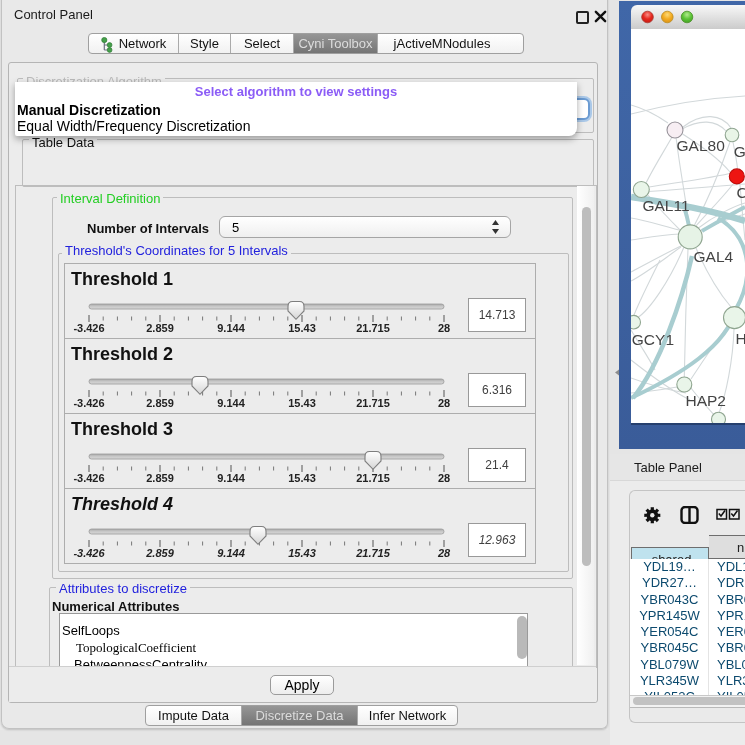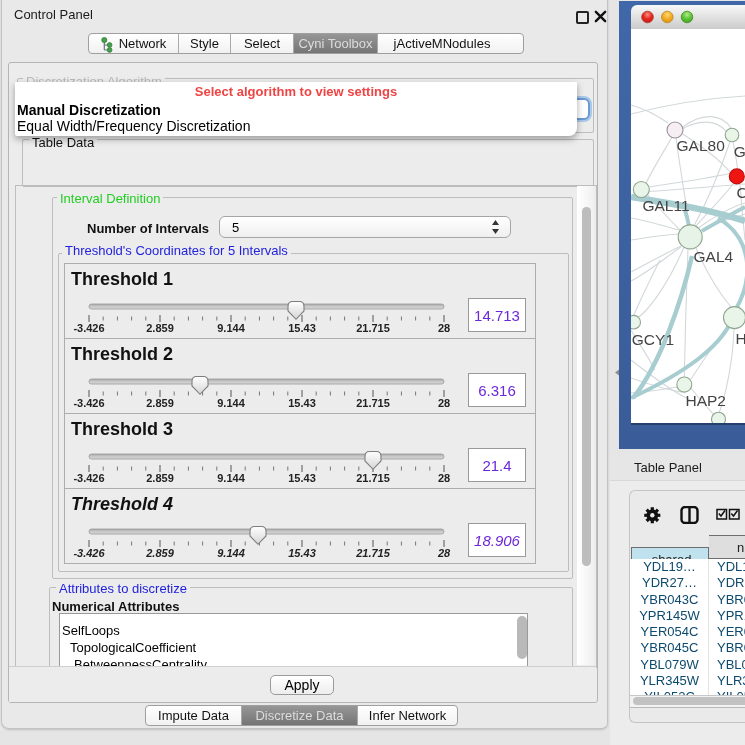--- a/index.html
+++ b/index.html
@@ -19,21 +19,21 @@
   .seg .sel{background:linear-gradient(#969696,#757575);color:#dcdcdc;}
   .tb-group{position:absolute;border:1px solid #bdbdbd;border-radius:2px;}
   .tb-title{position:absolute;font-size:13px;background:#ececec;padding:0 3px;white-space:nowrap;}
   .combo{position:absolute;background:linear-gradient(#ffffff,#efefef);
        border:1px solid #a5a5a5;border-radius:6px;font-size:13px;color:#000;}
   .combo .txt{position:absolute;left:12px;top:50%;transform:translateY(-50%);white-space:nowrap;}
   .arrows{position:absolute;top:50%;transform:translateY(-50%);width:9px;height:14px;}
   .thr{position:absolute;border:1px solid #adadad;background:#ececec;}
   .thr .ttl{position:absolute;left:6px;top:5px;font-size:18px;font-weight:bold;color:#111;}
   .valbox{position:absolute;background:#fff;border:1px solid #999;display:flex;
-       align-items:center;justify-content:center;font-size:15px;color:#6d28d9;}
+       align-items:center;justify-content:center;font-size:12px;color:#404040;}
 </style>
 </head>
 <body>
 <div id="page">
   <div id="winedge"></div>
 
   <div id="win">
 
     <div class="abs" style="left:14px;top:7px;font-size:13px;color:#1a1a1a;">Control Panel</div>
     <div class="abs" style="left:576px;top:11px;width:9px;height:9px;border:2px solid #222;border-radius:2px;"></div>
@@ -239,50 +239,50 @@
           <line x1="364.79999999999995" y1="52.5" x2="364.79999999999995" y2="56.5" stroke="#777" stroke-width="1"></line>
           <line x1="379" y1="51" x2="379" y2="58" stroke="#555" stroke-width="1"></line>
           <text x="24" y="68" font-size="11" font-weight="bold" fill="#222" text-anchor="middle" font-family="Liberation Sans, sans-serif">-3.426</text>
           <text x="95" y="68" font-size="11" font-weight="bold" fill="#222" text-anchor="middle" font-family="Liberation Sans, sans-serif">2.859</text>
           <text x="166" y="68" font-size="11" font-weight="bold" fill="#222" text-anchor="middle" font-family="Liberation Sans, sans-serif">9.144</text>
           <text x="237" y="68" font-size="11" font-weight="bold" fill="#222" text-anchor="middle" font-family="Liberation Sans, sans-serif">15.43</text>
           <text x="308" y="68" font-size="11" font-weight="bold" fill="#222" text-anchor="middle" font-family="Liberation Sans, sans-serif">21.715</text>
           <text x="379" y="68" font-size="11" font-weight="bold" fill="#222" text-anchor="middle" font-family="Liberation Sans, sans-serif">28</text>
           <path d="M 185 47 L 185 42.5 Q 185 37.5 189.5 37.5 L 196.5 37.5 Q 201 37.5 201 42.5 L 201 47 L 193 55.3 Z" fill="url(#thm)" stroke="#7e7e7e" stroke-width="1.1"></path>
         </svg>
-        <div class="valbox" style="left:403px;top:34px;width:56px;height:32px;">18.906</div>
+        <div class="valbox" style="left:403px;top:34px;width:56px;height:32px;">12.963</div>
       </div>
 
     <div class="tb-group" style="left:49px;top:587px;width:522px;height:83px;"></div>
     <div class="tb-title" style="left:56px;top:581px;color:#2222dd;">Attributes to discretize</div>
     <div class="abs" style="left:52px;top:599px;font-size:13px;font-weight:bold;color:#111;">Numerical Attributes</div>
     <div class="abs" style="left:59px;top:613px;width:469px;height:54px;background:#fff;border:1px solid #9a9a9a;
          font-size:13px;color:#000;overflow:hidden;padding-top:8px;box-sizing:border-box;">
       <div style="padding-left:2px;height:17px;line-height:17px;">SelfLoops</div>
-      <div style="padding-left:10px;height:17px;line-height:17px;">TopologicalCoefficient</div>
+      <div style="padding-left:16px;height:17px;line-height:17px;font-family:Liberation Serif, serif;">TopologicalCoefficient</div>
       <div style="padding-left:14px;height:17px;line-height:17px;">BetweennessCentrality</div>
     </div>
     <div class="abs" style="left:517px;top:616px;width:10px;height:43px;background:#b9b9b9;border-radius:5px;"></div>
 
     <div class="abs" style="left:9px;top:666px;width:587px;height:35px;background:#ececec;border-top:1px solid #cfcfcf;"></div>
     <div class="abs" style="left:270px;top:675px;width:62px;height:18px;background:linear-gradient(#ffffff,#ededed);
          border:1px solid #9b9b9b;border-radius:5px;display:flex;align-items:center;justify-content:center;
          font-size:14px;color:#000;">Apply</div>
 
     <div class="seg" style="left:145px;top:705px;width:311px;">
       <div class="it" style="width:96px;">Impute Data</div>
       <div class="it sel" style="width:116px;">Discretize Data</div>
       <div class="it" style="width:99px;">Infer Network</div>
     </div>
   </div>
 
   <div class="abs" style="left:15px;top:82px;width:562px;height:54px;background:#fff;
        border-radius:0 0 8px 2px;box-shadow:0 3px 7px rgba(0,0,0,0.35);z-index:30;">
     <div style="position:absolute;left:0;top:2px;width:100%;text-align:center;
-         font-size:13px;font-weight:bold;color:#ef4444;">Select algorithm to view settings</div>
+         font-size:13px;font-weight:bold;color:#8b5cf6;">Select algorithm to view settings</div>
     <div style="position:absolute;left:2px;top:20px;font-size:14px;font-weight:bold;color:#000;">Manual Discretization</div>
     <div style="position:absolute;left:2px;top:36px;font-size:14px;color:#000;">Equal Width/Frequency Discretization</div>
   </div>
 
   <svg class="abs" style="left:614px;top:369px;" width="6" height="7" viewBox="0 0 6 7">
     <path d="M5 0.5 L1 3.5 L5 6.5 Z" fill="#8d8d8d"></path>
   </svg>
 
   <div class="abs" style="left:619px;top:1px;width:126px;height:448px;background:linear-gradient(#4067a8,#3a5c99);"></div>
 

